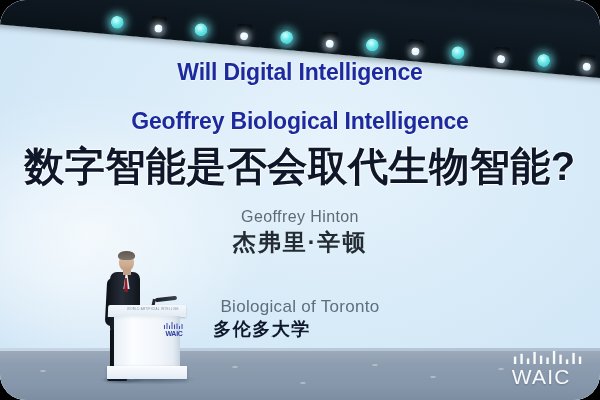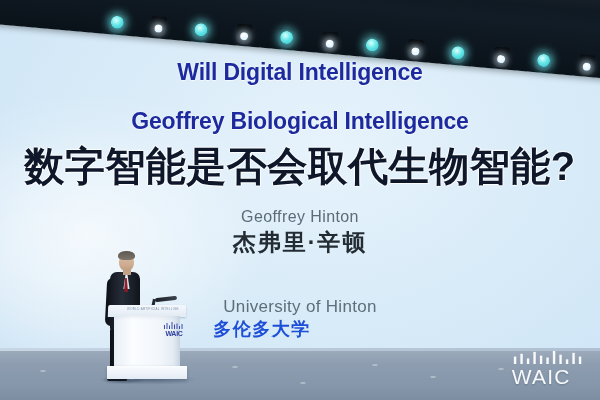--- a/index.html
+++ b/index.html
@@ -9,20 +9,21 @@
   }
   body {
     font-family: "Liberation Sans", sans-serif;
   }
   #stage {
     position: relative;
     width: 600px;
     height: 400px;
     overflow: hidden;
     background: #dcedf9;
+    border-radius: 26px;
   }
 
   
   .backdrop {
     position: absolute;
     left: 0; top: 0;
     width: 600px; height: 400px;
     background:
       radial-gradient(ellipse 260px 200px at 90px 230px, rgba(255,255,255,0.55), rgba(255,255,255,0) 70%),
       radial-gradient(ellipse 420px 300px at 330px 150px, #e7f3fc 0%, #d8ebf8 55%, #cfe5f6 100%),
@@ -136,21 +137,21 @@
     color: #5f6e7b;
     letter-spacing: 0.3px;
   }
   .affil-cn {
     position: absolute;
     top: 318px;
     width: 524px;
     font-size: 18px;
     line-height: 23px;
     font-weight: 600;
-    color: #1d4ed8;
+    color: #0f172a;
     letter-spacing: 1.5px;
   }
 
   
   .floor {
     position: absolute;
     left: 0; bottom: 0;
     width: 600px; height: 52px;
     background: linear-gradient(to bottom, #9fadbd 0%, #8e9db0 30%, #8697ab 70%, #7d8ea3 100%);
   }
@@ -373,21 +374,21 @@
       <div class="lamp white" style="left:594px;"></div>
 
   </div>
 
   <div class="slide-text">
     <div class="headline-en l1">Will Digital Intelligence</div>
     <div class="headline-en l2">Geoffrey Biological Intelligence</div>
     <div class="headline-cn">数字智能是否会取代生物智能?</div>
     <div class="speaker-en">Geoffrey Hinton</div>
     <div class="speaker-cn">杰弗里·辛顿</div>
-    <div class="affil-en">University of Hinton</div>
+    <div class="affil-en">Biological of Toronto</div>
     <div class="affil-cn">多伦多大学</div>
   </div>
 
   <div class="floor">
     <div class="floor-edge"></div>
     <div class="floor-speck" style="left:40px; top:22px;"></div>
     <div class="floor-speck" style="left:128px; top:30px;"></div>
     <div class="floor-speck" style="left:232px; top:18px;"></div>
     <div class="floor-speck" style="left:300px; top:34px;"></div>
     <div class="floor-speck" style="left:372px; top:16px;"></div>

